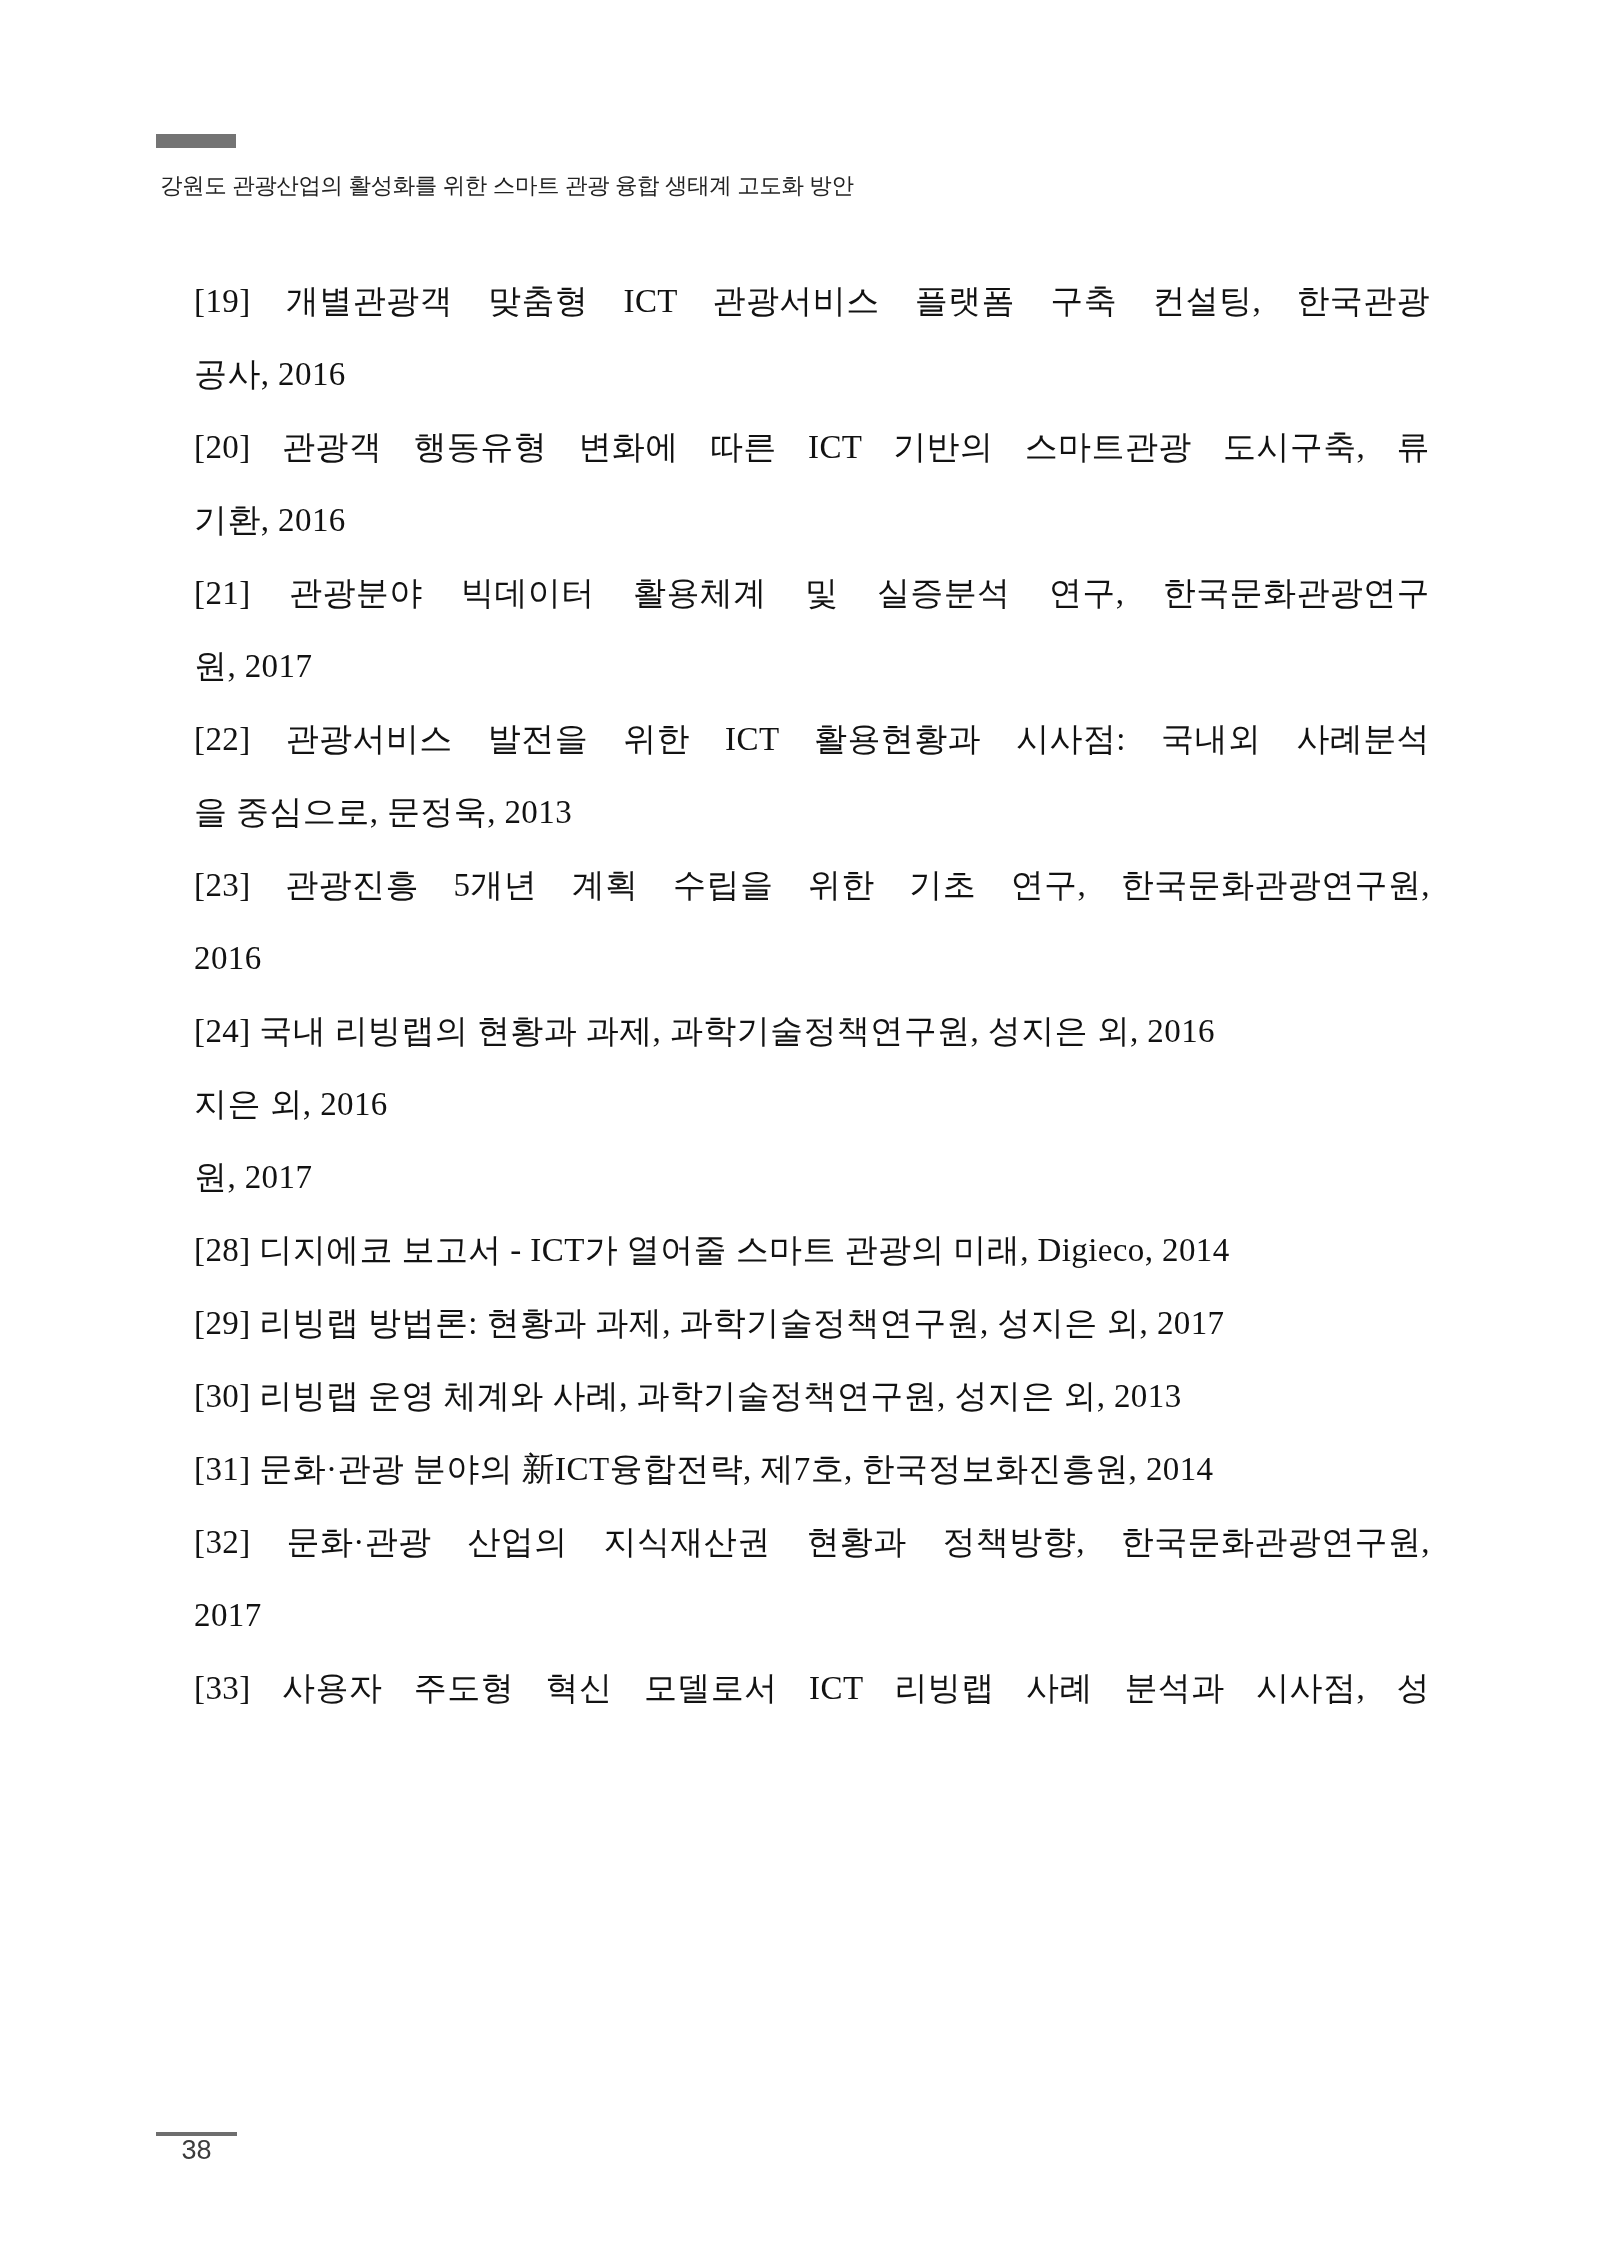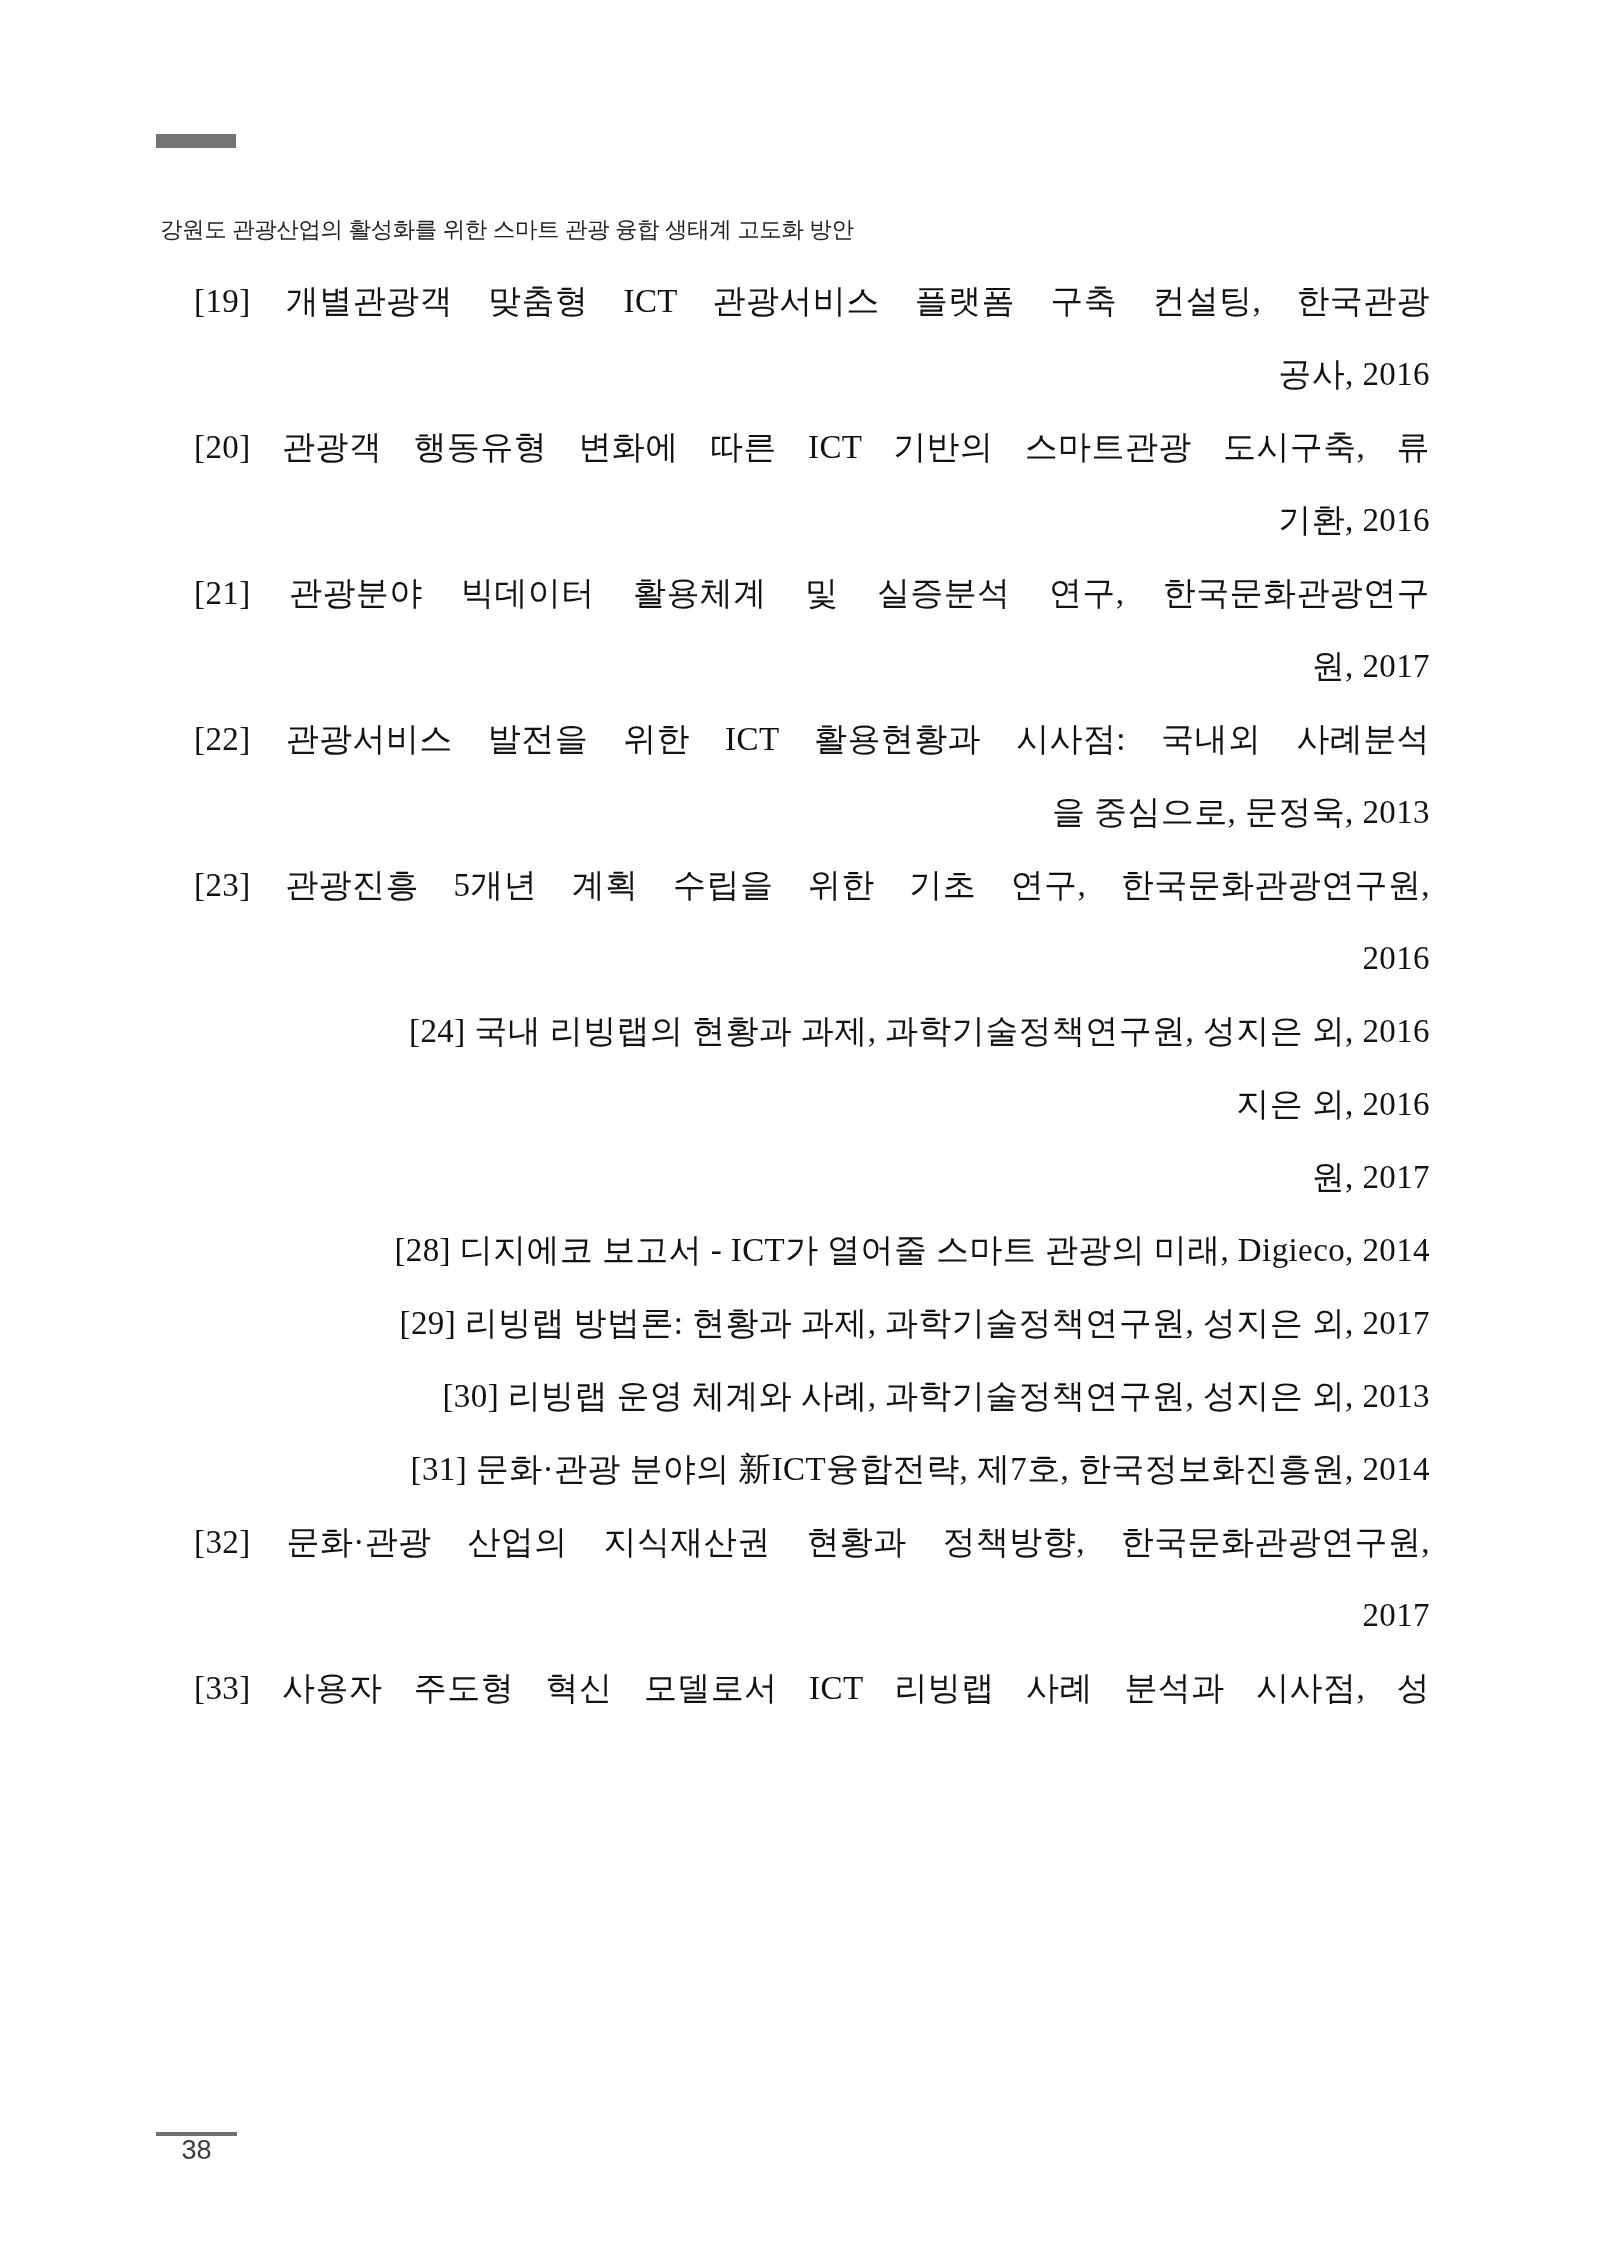--- a/index.html
+++ b/index.html
@@ -27,39 +27,38 @@
     position: absolute;
     left: 160px;
     top: 171px;
     width: 1276px;
     font-family: "Liberation Sans", "DejaVu Sans", sans-serif;
     font-size: 22.5px;
     line-height: 29px;
     letter-spacing: -0.4px;
     color: #222222;
     white-space: nowrap;
-    margin-top: 44px;
   }
   .references {
     position: absolute;
     left: 194px;
     top: 265px;
     width: 1236px;
     color: #121212;
     font-family: Liberation Serif, serif;
   }
   .ref-line {
     height: 73px;
     line-height: 73px;
     font-size: 33px;
     letter-spacing: 0.4px;
     word-break: keep-all;
     white-space: normal;
     overflow: visible;
-    text-align: right;
+    text-align: left;
   }
   .ref-line.justify {
     text-align: justify;
     -moz-text-align-last: justify;
     text-align-last: justify;
   }
   .footer-page-number {
     position: absolute;
     left: 156px;
     top: 2092px;

